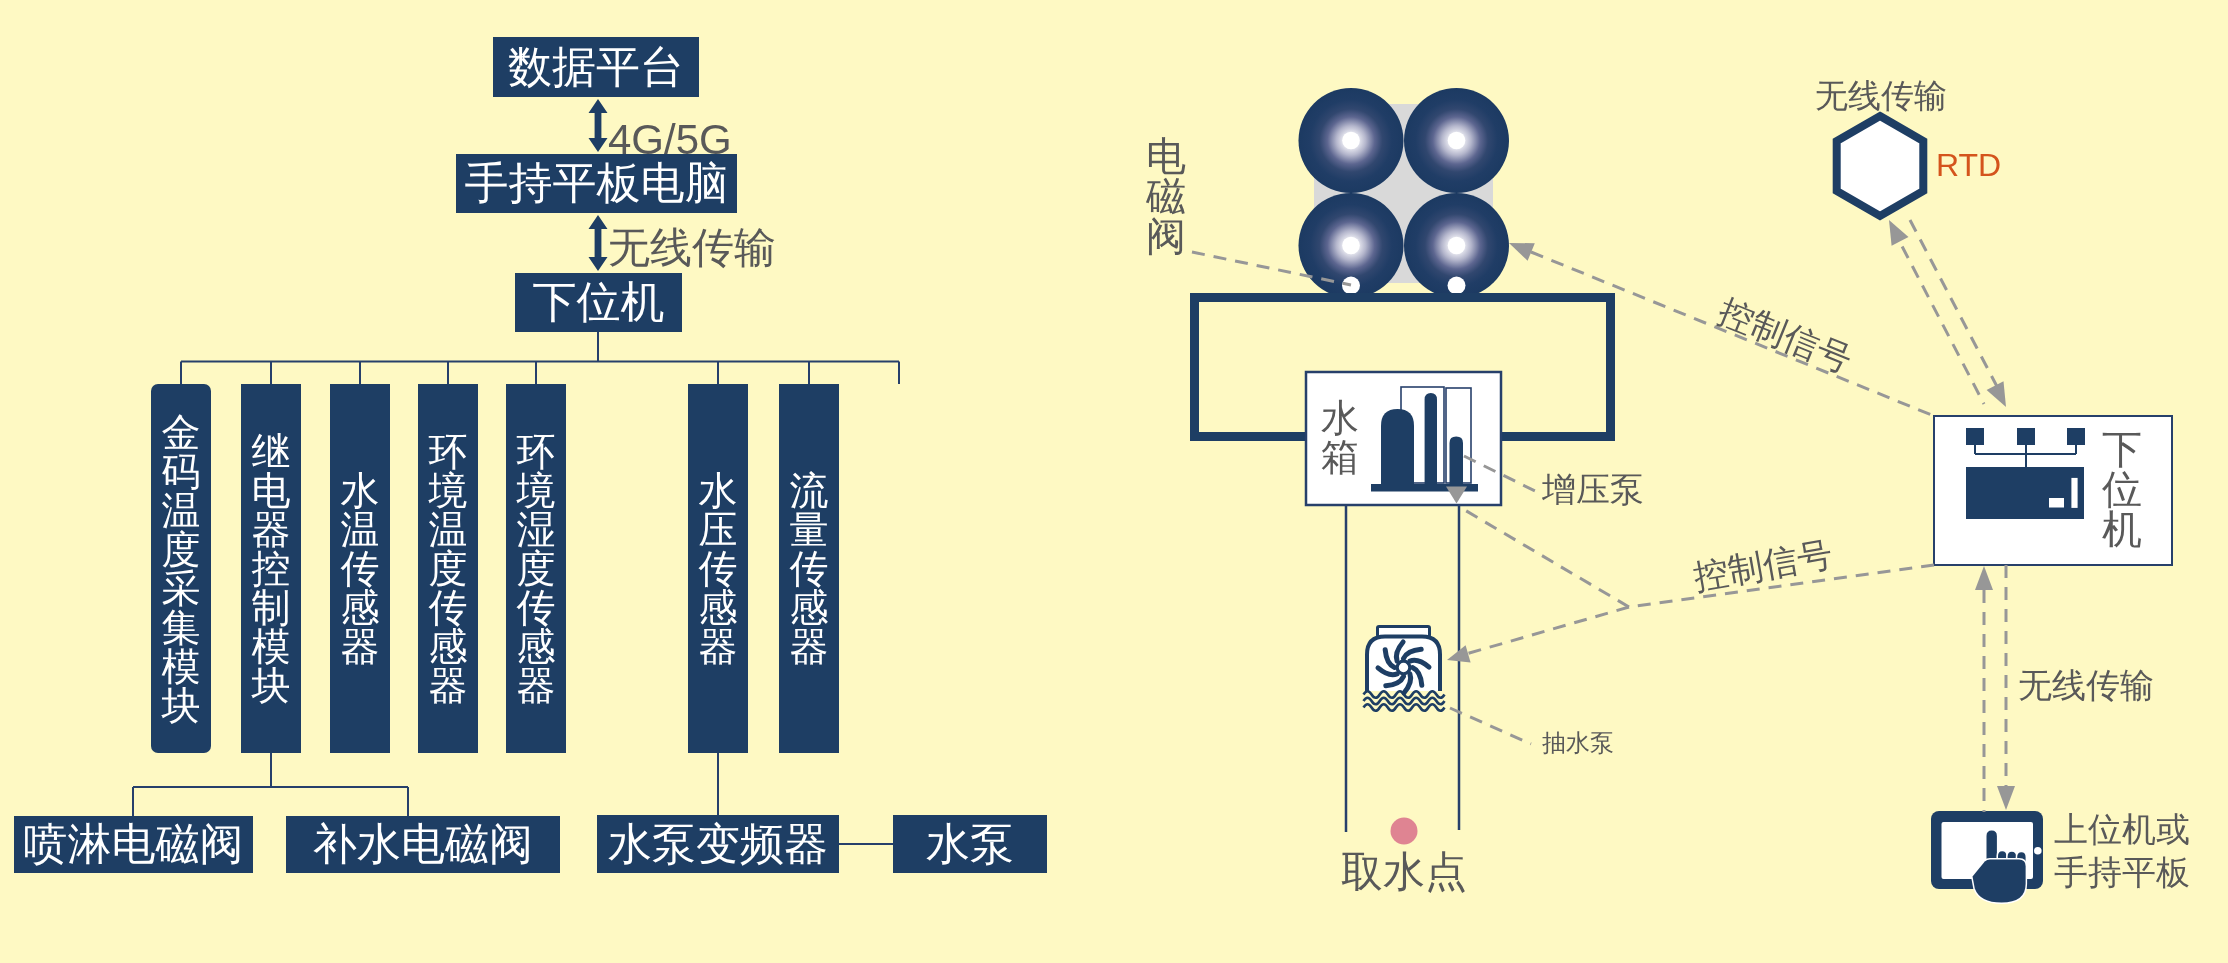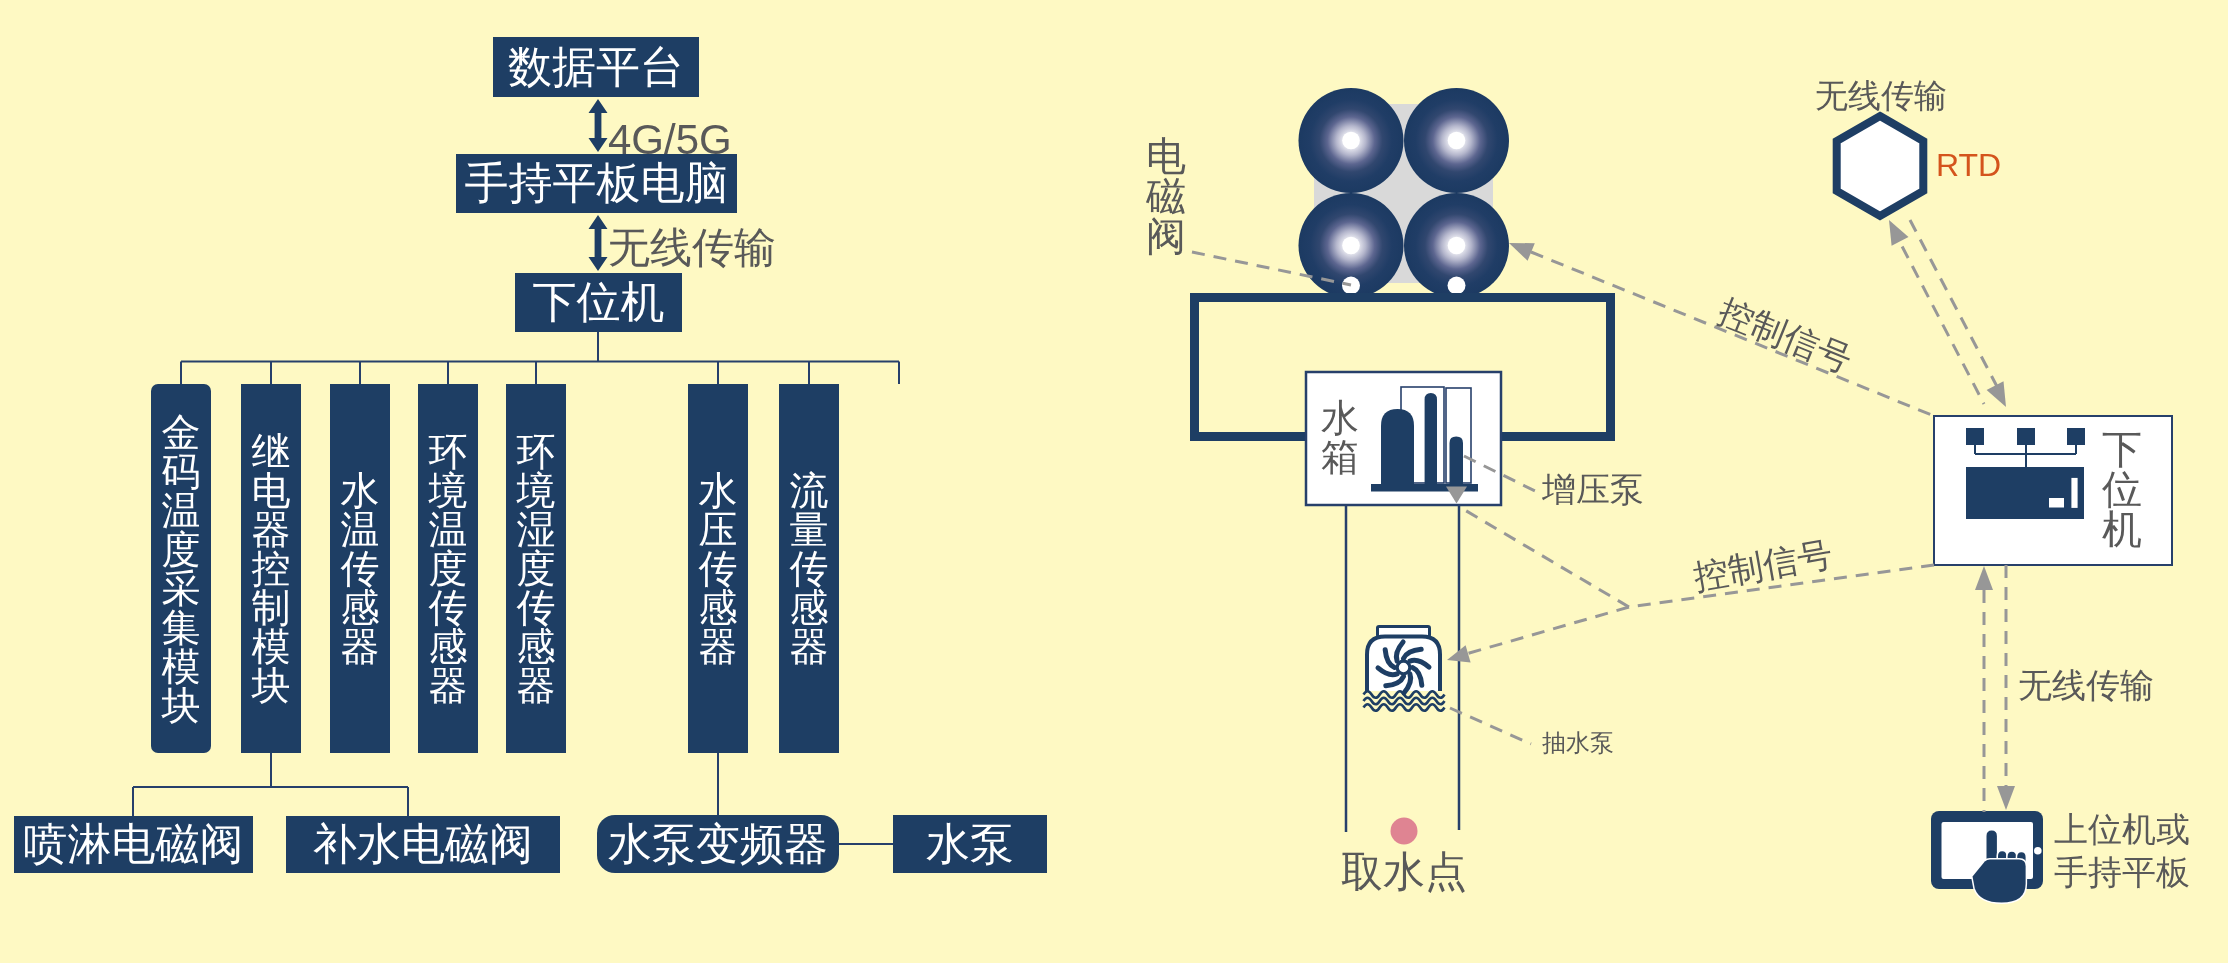--- a/index.html
+++ b/index.html
@@ -13,21 +13,21 @@
        display:flex;align-items:center;justify-content:center;text-align:center;
        word-break:break-all;font-size:39px;line-height:39px;}
   .glabel{position:absolute;z-index:3;color:#595959;white-space:nowrap;}
   .vlabel{word-break:break-all;text-align:center;white-space:normal;}
   
   #box-platform{left:493px;top:37px;width:206px;height:60px;}
   #box-tablet{left:456px;top:154px;width:281px;height:59px;}
   #box-lower{left:515px;top:273px;width:167px;height:59px;}
   #box-spray{left:14px;top:816px;width:239px;height:57px;}
   #box-refill{left:286px;top:816px;width:274px;height:57px;}
-  #box-vfd{left:597px;top:815px;width:242px;height:58px;border-radius:18px;}
+  #box-vfd{left:597px;top:815px;width:242px;height:58px;}
   #box-pump{left:893px;top:815px;width:154px;height:58px;}
   #col-1{left:151px;border-radius:7px;} #col-2{left:241px;} #col-3{left:330px;} #col-4{left:418px;}
   #col-5{left:506px;} #col-6{left:688px;} #col-7{left:779px;} #col-8{left:869px;}
   
   #lbl-4g{left:608px;top:116px;font-size:42px;}
   #lbl-wireless1{left:608px;top:220px;font-size:42px;}
   
   #lbl-solenoid{left:1145px;top:136px;width:42px;font-size:40px;line-height:40px;text-align:center;}
   #lbl-tank{left:1320px;top:399px;width:40px;font-size:38px;line-height:39px;}
   #lbl-booster{left:1542px;top:467px;font-size:34px;}

